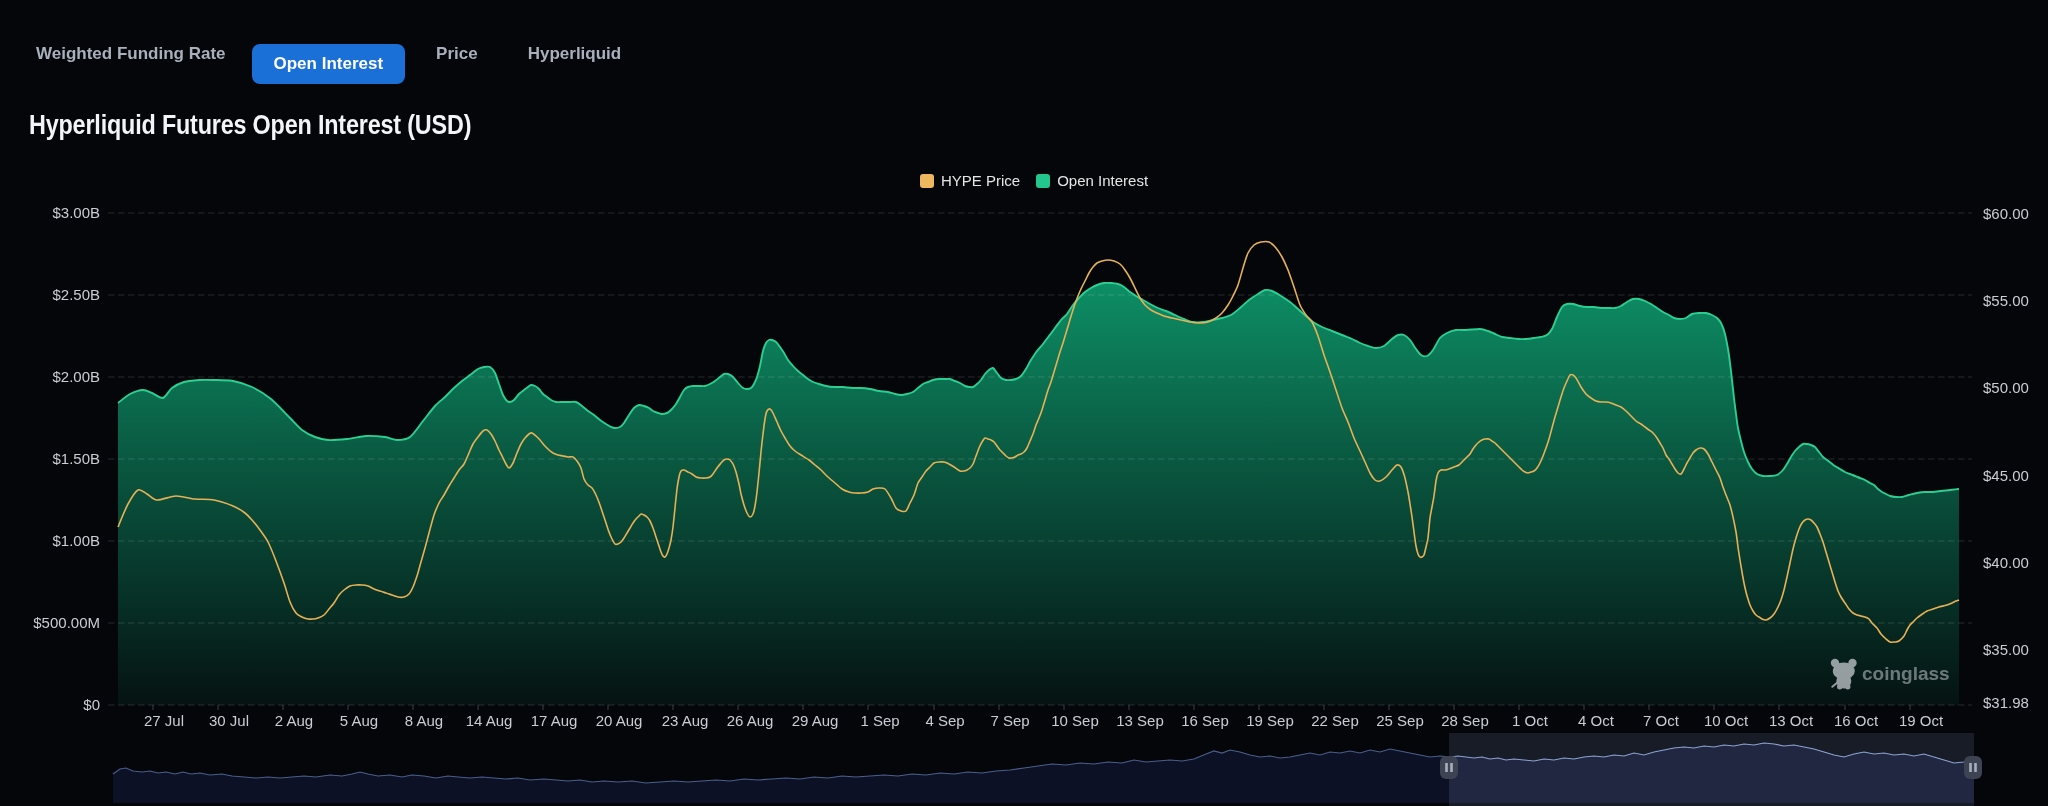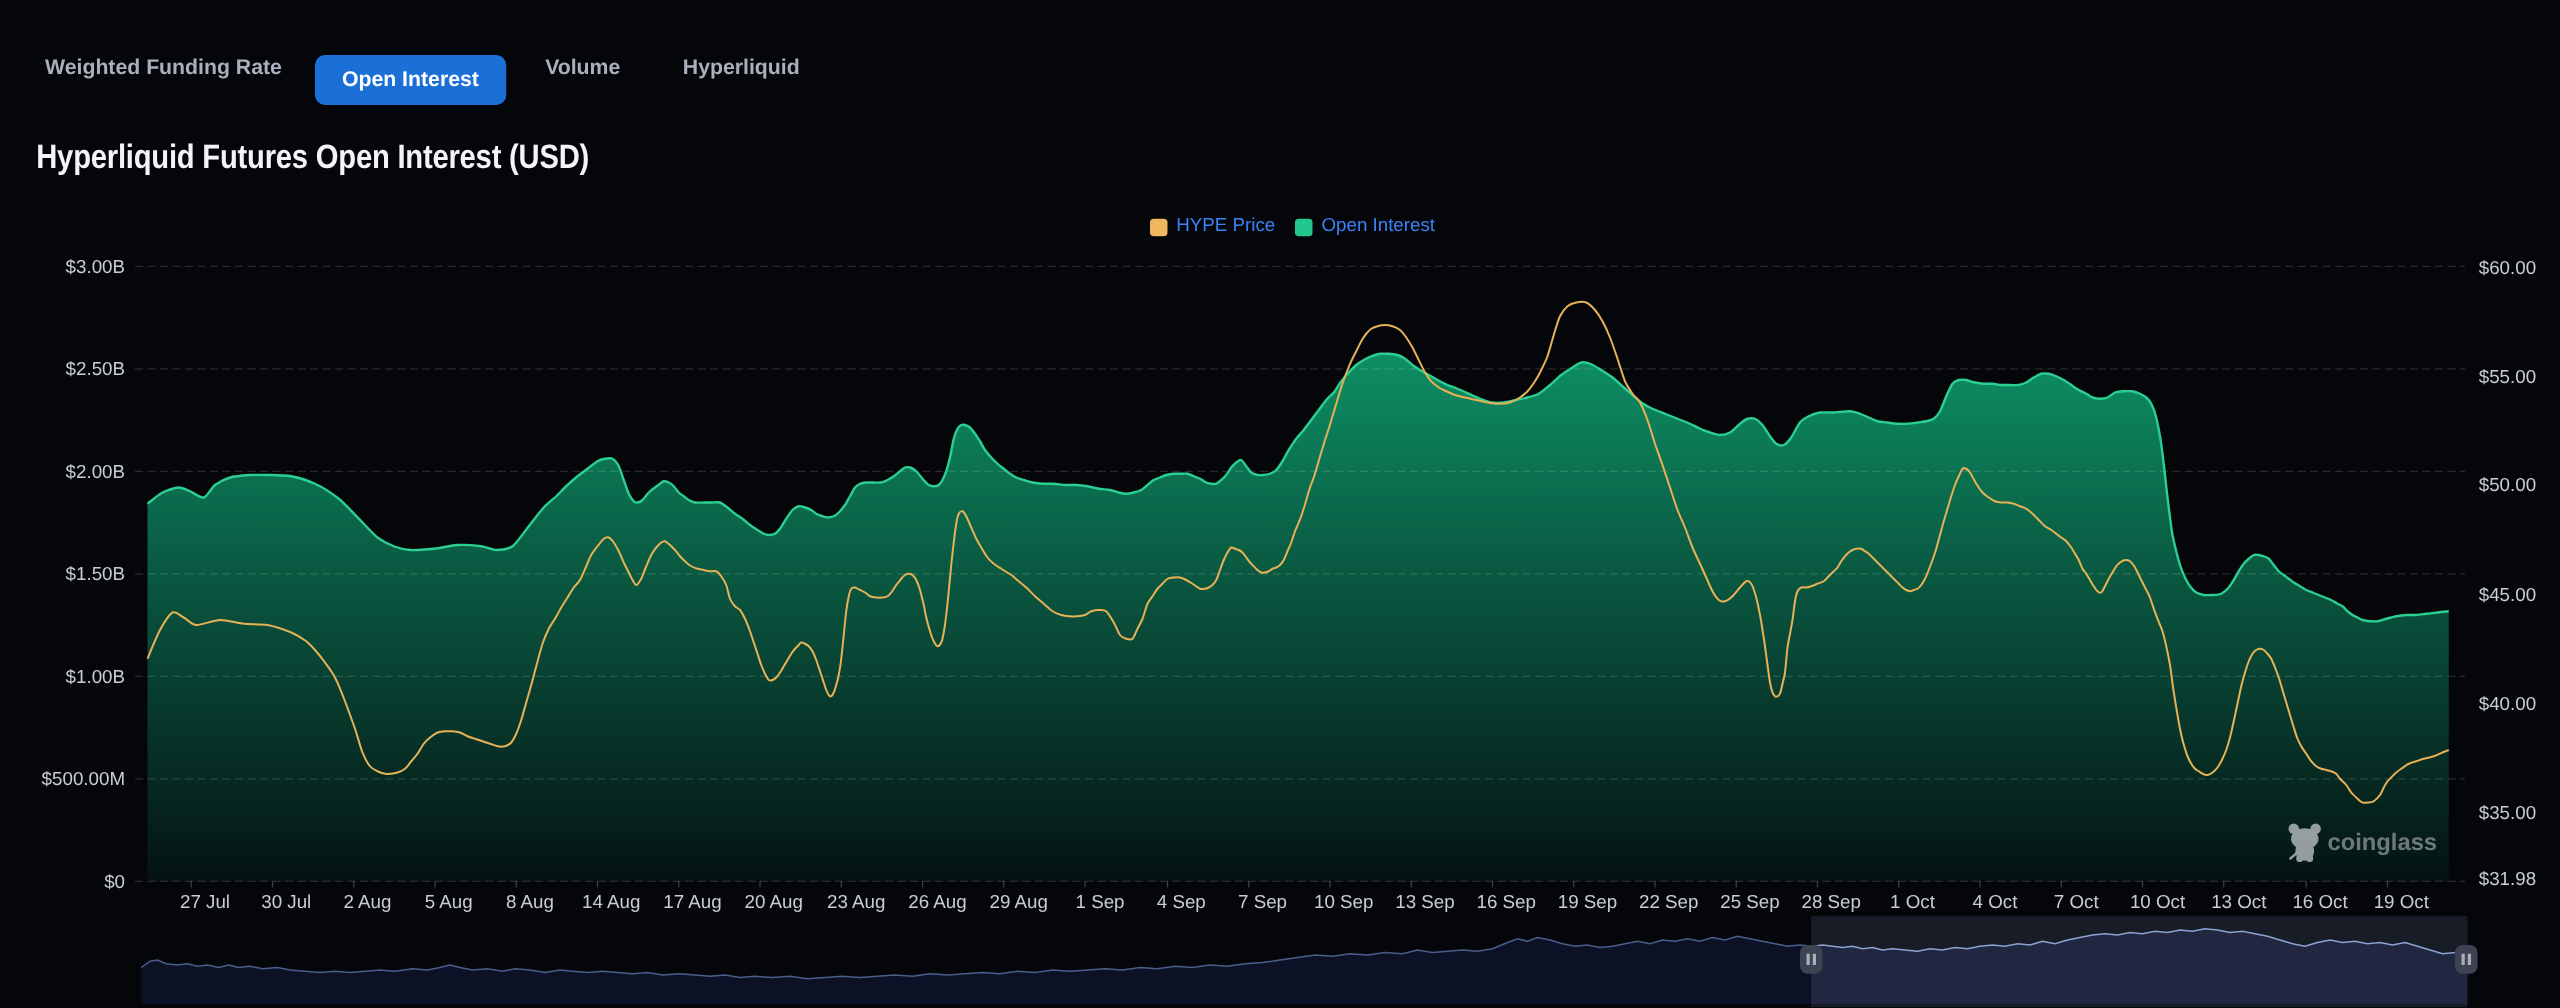--- a/index.html
+++ b/index.html
@@ -1,31 +1,31 @@
 <!DOCTYPE html>
 <html><head><meta charset="utf-8">
 <style>
   html,body{margin:0;padding:0;background:#04060a;width:2048px;height:806px;overflow:hidden;}
   body{font-family:"Liberation Sans",sans-serif;}
   .tabs{position:absolute;left:36px;top:44px;height:42px;display:flex;align-items:flex-start;}
   .tab{color:#a9b0bc;font-size:17px;font-weight:700;}
   .tab.active{background:#1b70d8;color:#fff;border-radius:8px;padding:10px 22px;}
   .title{position:absolute;left:29px;top:110px;color:#f2f4f7;font-size:27px;font-weight:700;letter-spacing:-0.2px;transform:scaleX(0.865);transform-origin:left center;}
   .legend{position:absolute;left:10px;top:172px;width:2048px;display:flex;justify-content:center;gap:16px;align-items:center;}
-  .litem{display:flex;align-items:flex-end;gap:7px;color:#3b82f6;font-size:15px;}
+  .litem{display:flex;align-items:center;gap:7px;color:#e5e5e5;font-size:15px;}
   .sw{width:14px;height:14px;border-radius:3px;display:inline-block;}
   svg text.ax{font-family:"Liberation Sans",sans-serif;font-size:15px;fill:#c9ccd3;}
   .grid{stroke:rgba(255,255,255,0.14);stroke-width:1;stroke-dasharray:6.5 3.5;}
   .wm{font-family:"Liberation Sans",sans-serif;font-size:19px;font-weight:700;fill:rgba(216,220,226,0.68);}
 </style></head>
 <body>
 <div class="tabs">
   <div class="tab" style="margin-right:26px;">Weighted Funding Rate</div>
   <div class="tab active" style="margin-right:31px;">Open Interest</div>
-  <div class="tab" style="margin-right:50px;">Volume</div>
+  <div class="tab" style="margin-right:50px;">Price</div>
   <div class="tab">Hyperliquid</div>
 </div>
 <div class="title">Hyperliquid Futures Open Interest (USD)</div>
 <div class="legend">
   <div class="litem"><span class="sw" style="background:#eeb65d;"></span>HYPE Price</div>
   <div class="litem"><span class="sw" style="background:#23c68c;"></span>Open Interest</div>
 </div>
 <svg width="2048" height="806" style="position:absolute;left:0;top:0;">
   <defs>
     <linearGradient id="gfill" x1="0" y1="213" x2="0" y2="705" gradientUnits="userSpaceOnUse">

